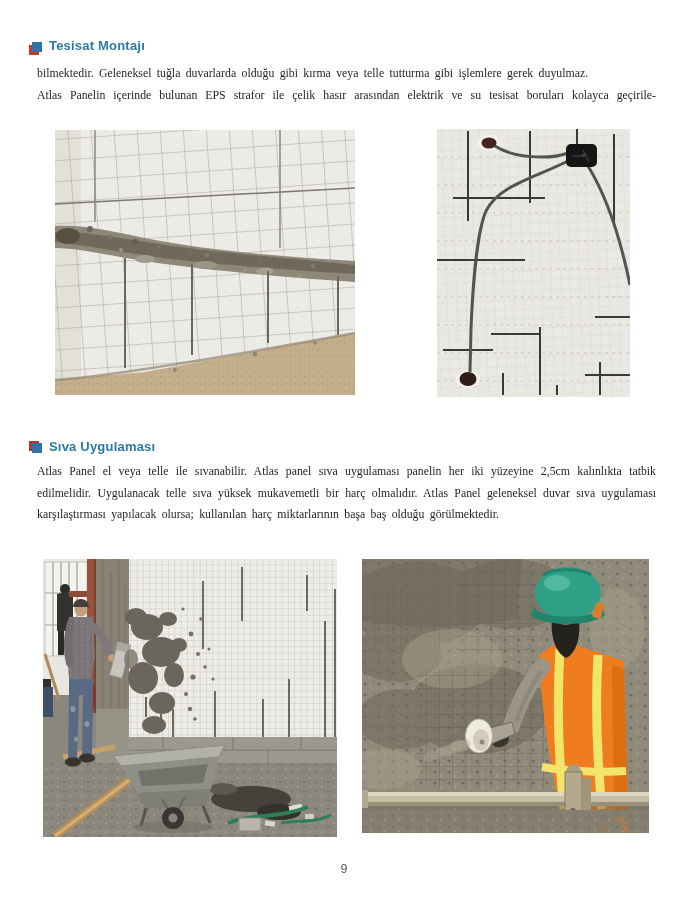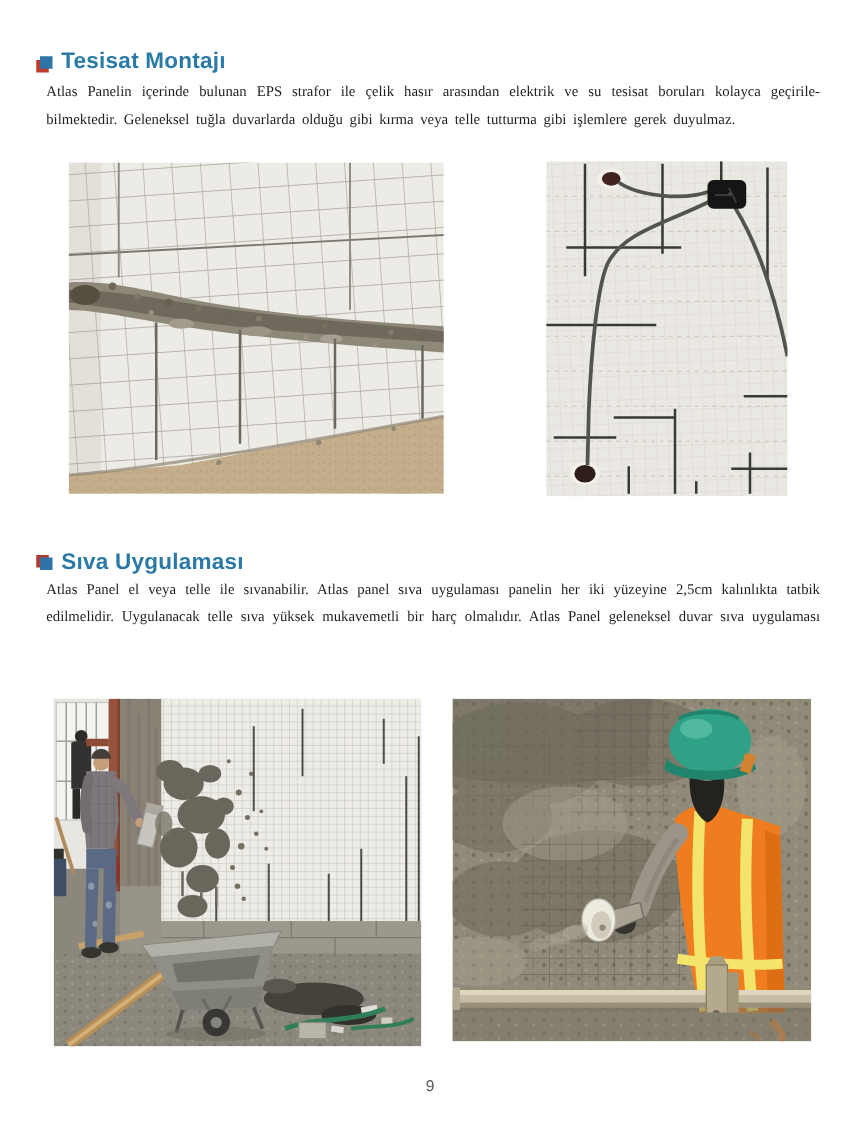--- a/index.html
+++ b/index.html
@@ -1,20 +1,20 @@
 <!DOCTYPE html>
 <html><head>
 <meta charset="utf-8">
 <style>
   html,body{margin:0;padding:0;background:#ffffff;}
   .page{position:relative;width:688px;height:897px;background:#ffffff;overflow:hidden;
         font-family:"Liberation Serif",serif;}
   
   .heading{position:absolute;display:flex;align-items:center;gap:7px;
-           font-family:"Liberation Sans",sans-serif;font-weight:bold;font-size:18px;
+           font-family:"Liberation Sans",sans-serif;font-weight:bold;font-size:13px;
            color:#2b7aa6;letter-spacing:.2px;padding-left:10px;}
   .bullet{width:10px;height:10px;background:#2e74a8;flex:0 0 auto;margin-top:3px;}
   .bullet.b1{box-shadow:-3px 3px 0 0 #c0392b;}
   .bullet.b2{box-shadow:-3px -2px 0 0 #b03a2e;}
   
   .para{position:absolute;left:37px;width:619px;font-size:11.8px;color:#1f1f1f;}
   .para .line{display:block;height:21.6px;line-height:21.6px;overflow:hidden;
               text-align:justify;text-align-last:justify;}
   .para .line.last{text-align-last:left;word-spacing:2.4px;}
   
@@ -29,22 +29,22 @@
 <body>
 
 <div class="page">
 
   <div class="heading" style="left:22px;top:38px;">
     <span class="bullet b1"></span>
     <span>Tesisat Montajı</span>
   </div>
 
   <div class="para" style="top:63px;">
+    <span class="line last">bilmektedir. Geleneksel tuğla duvarlarda olduğu gibi kırma veya telle tutturma gibi işlemlere gerek duyulmaz.</span>
     <span class="line">Atlas Panelin içerinde bulunan EPS strafor ile çelik hasır arasından elektrik ve su tesisat boruları kolayca geçirile-</span>
-    <span class="line last">bilmektedir. Geleneksel tuğla duvarlarda olduğu gibi kırma veya telle tutturma gibi işlemlere gerek duyulmaz.</span>
   </div>
 
   <figure class="fig" style="left:55px;top:130px;width:300px;height:265px;margin:0;">
     <svg viewBox="0 0 300 265" aria-label="eps-panel-wall-with-mesh-and-pipe-channel-photo">
       <defs>
         <pattern id="p1m" width="23" height="21" patternUnits="userSpaceOnUse">
           <path d="M23 0V21M0 21H23" stroke="#a3a199" stroke-width="1" fill="none"></path>
         </pattern>
         <pattern id="p1c" width="9" height="7" patternUnits="userSpaceOnUse">
           <circle cx="2" cy="3" r="0.9" fill="#b29c79"></circle>
@@ -128,20 +128,21 @@
   </figure>
 
   <div class="heading" style="left:22px;top:439px;">
     <span class="bullet b2"></span>
     <span>Sıva Uygulaması</span>
   </div>
 
   <div class="para" style="top:461px;">
     <span class="line">Atlas Panel el veya telle ile sıvanabilir. Atlas panel sıva uygulaması panelin her iki yüzeyine 2,5cm kalınlıkta tatbik</span>
     <span class="line">edilmelidir. Uygulanacak telle sıva yüksek mukavemetli bir harç olmalıdır. Atlas Panel geleneksel duvar sıva uygulaması</span>
+    <span class="line last">karşılaştırması yapılacak olursa; kullanılan harç miktarlarının başa baş olduğu görülmektedir.</span>
   </div>
 
   <figure class="fig" style="left:43px;top:559px;width:294px;height:278px;margin:0;">
     <svg viewBox="0 0 294 278" aria-label="worker-hand-plastering-wall-with-wheelbarrow-photo">
       <defs>
         <pattern id="p3f" width="6.3" height="6.3" patternUnits="userSpaceOnUse">
           <path d="M6.3 0V6.3M0 6.3H6.3" stroke="#bcbab2" stroke-width="0.7" fill="none"></path>
         </pattern>
         <pattern id="p3g" width="12" height="9" patternUnits="userSpaceOnUse">
           <circle cx="3" cy="3" r="1.2" fill="#a29e92"></circle>

